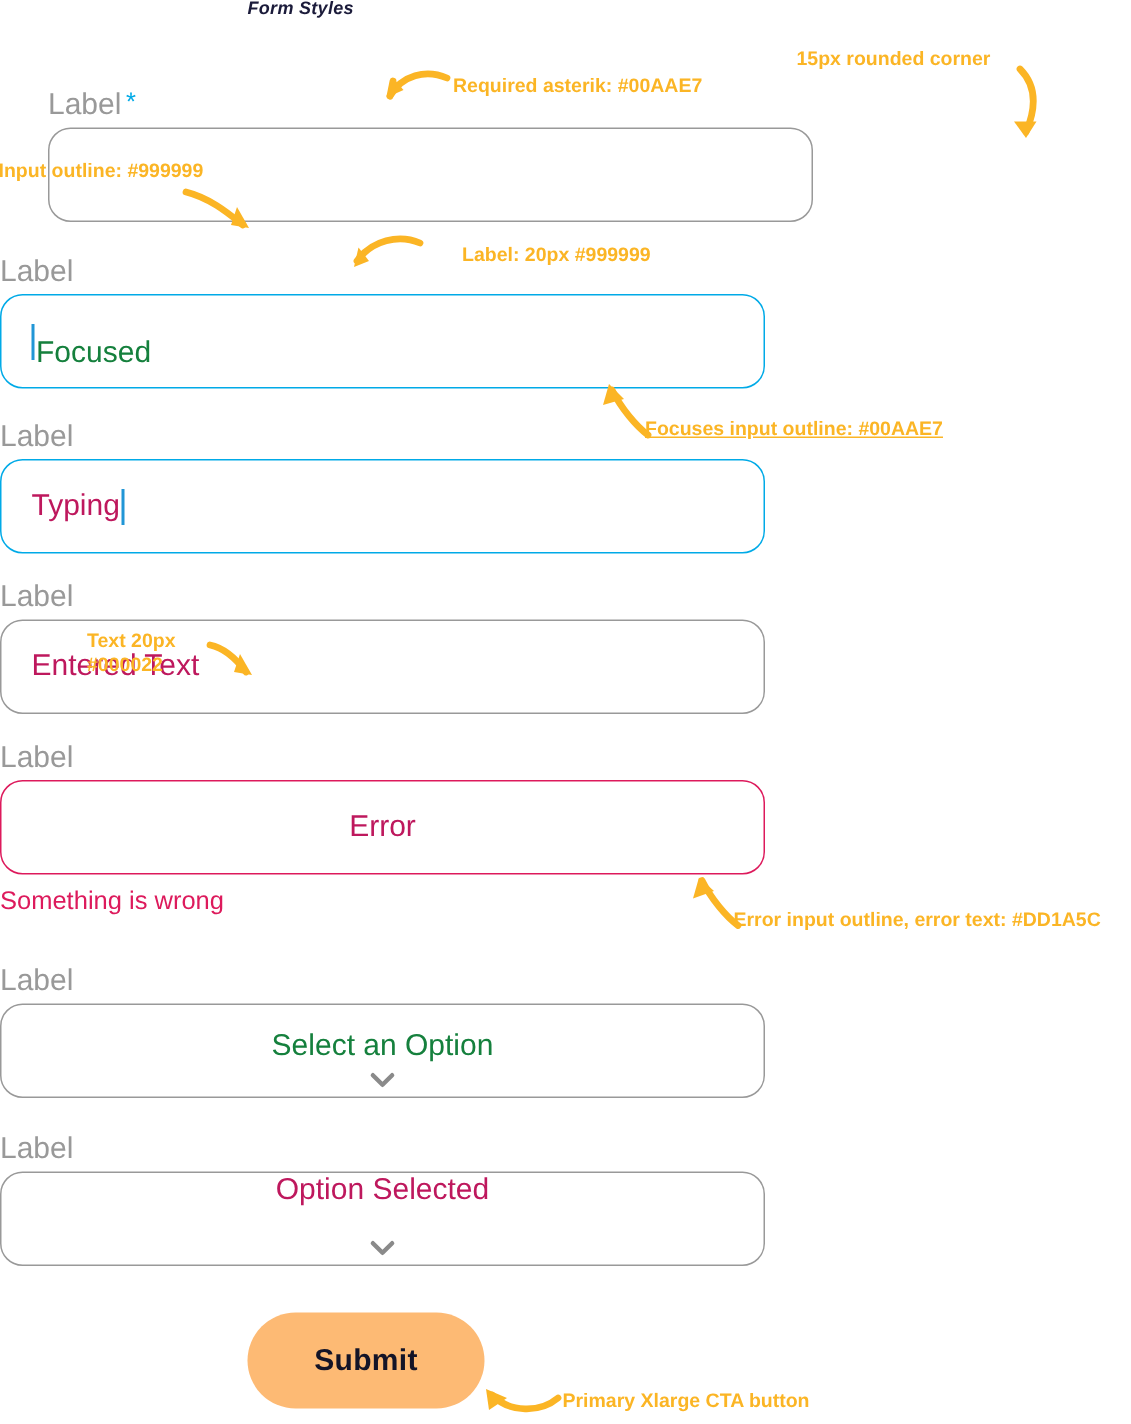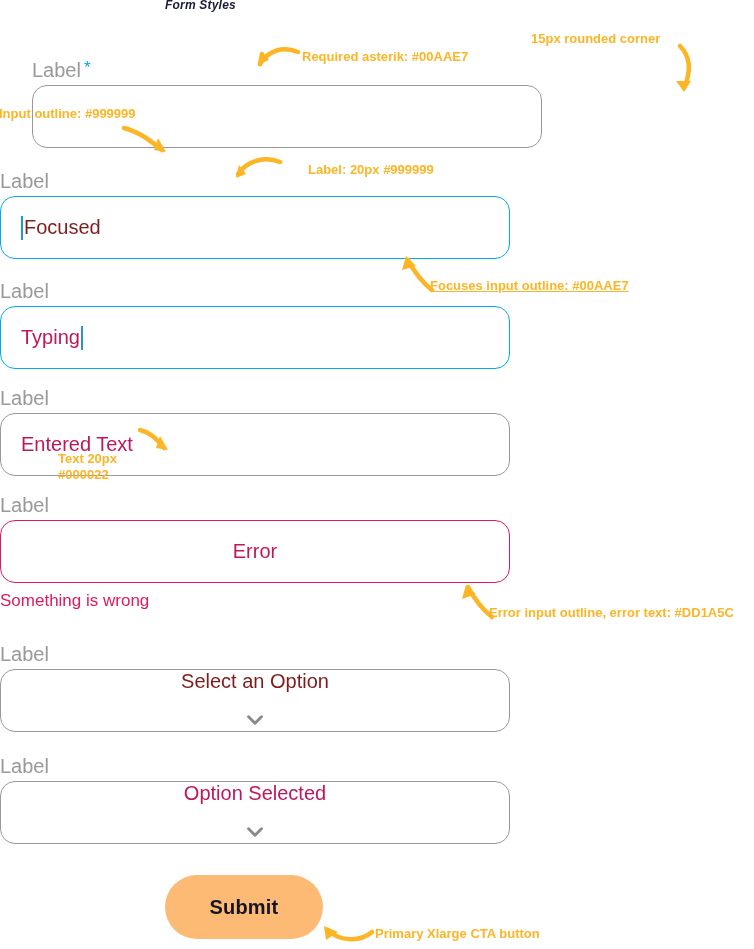--- a/index.html
+++ b/index.html
@@ -51,21 +51,21 @@
     display: flex;
     align-items: center;
     padding: 0 20px;
     font-size: 20px;
     color: #000022;
     font-family: "Liberation Sans", sans-serif;
   }
   .input-box.focused { border-color: #00AAE7; }
   .input-box.error   { border-color: #DD1A5C; justify-content: center; }
 
-  .placeholder { color: #7f1d1d; }
+  .placeholder { color: #15803d; margin-top: 16px; }
   .value-text  { color: #be185d; }
 
   .caret {
     display: inline-block;
     width: 2px;
     height: 24px;
     background: #2196d6;
     vertical-align: middle;
   }
   .caret.lead { margin-right: 1px; }
@@ -208,21 +208,21 @@
   <path d="M58 6 C44 0, 26 4, 16 18"></path>
   <polygon points="14,22 24,18 17,9"></polygon>
 </svg>
 
 <div class="anno" style="left:430px; top:278px;text-decoration:underline;">Focuses input outline: #00AAE7</div>
 <svg class="arrow" style="left:396px; top:254px;" width="44" height="40" viewBox="0 0 44 40">
   <path d="M36 36 C28 30, 18 18, 12 6"></path>
   <polygon points="10,2 6,16 20,12"></polygon>
 </svg>
 
-<div class="anno" style="left:58px; top:419px;margin-top:32px;">
+<div class="anno" style="left:58px; top:419px;">
   <div>Text 20px</div>
   <div>#000022</div>
 </div>
 <svg class="arrow" style="left:138px; top:424px;" width="34" height="34" viewBox="0 0 34 34">
   <path d="M2 6 C12 8, 20 16, 26 24"></path>
   <polygon points="30,26 18,24 22,12"></polygon>
 </svg>
 
 <div class="anno" style="left:489px; top:605px;">Error input outline, error text: #DD1A5C</div>
 <svg class="arrow" style="left:458px; top:583px;" width="42" height="38" viewBox="0 0 42 38">

